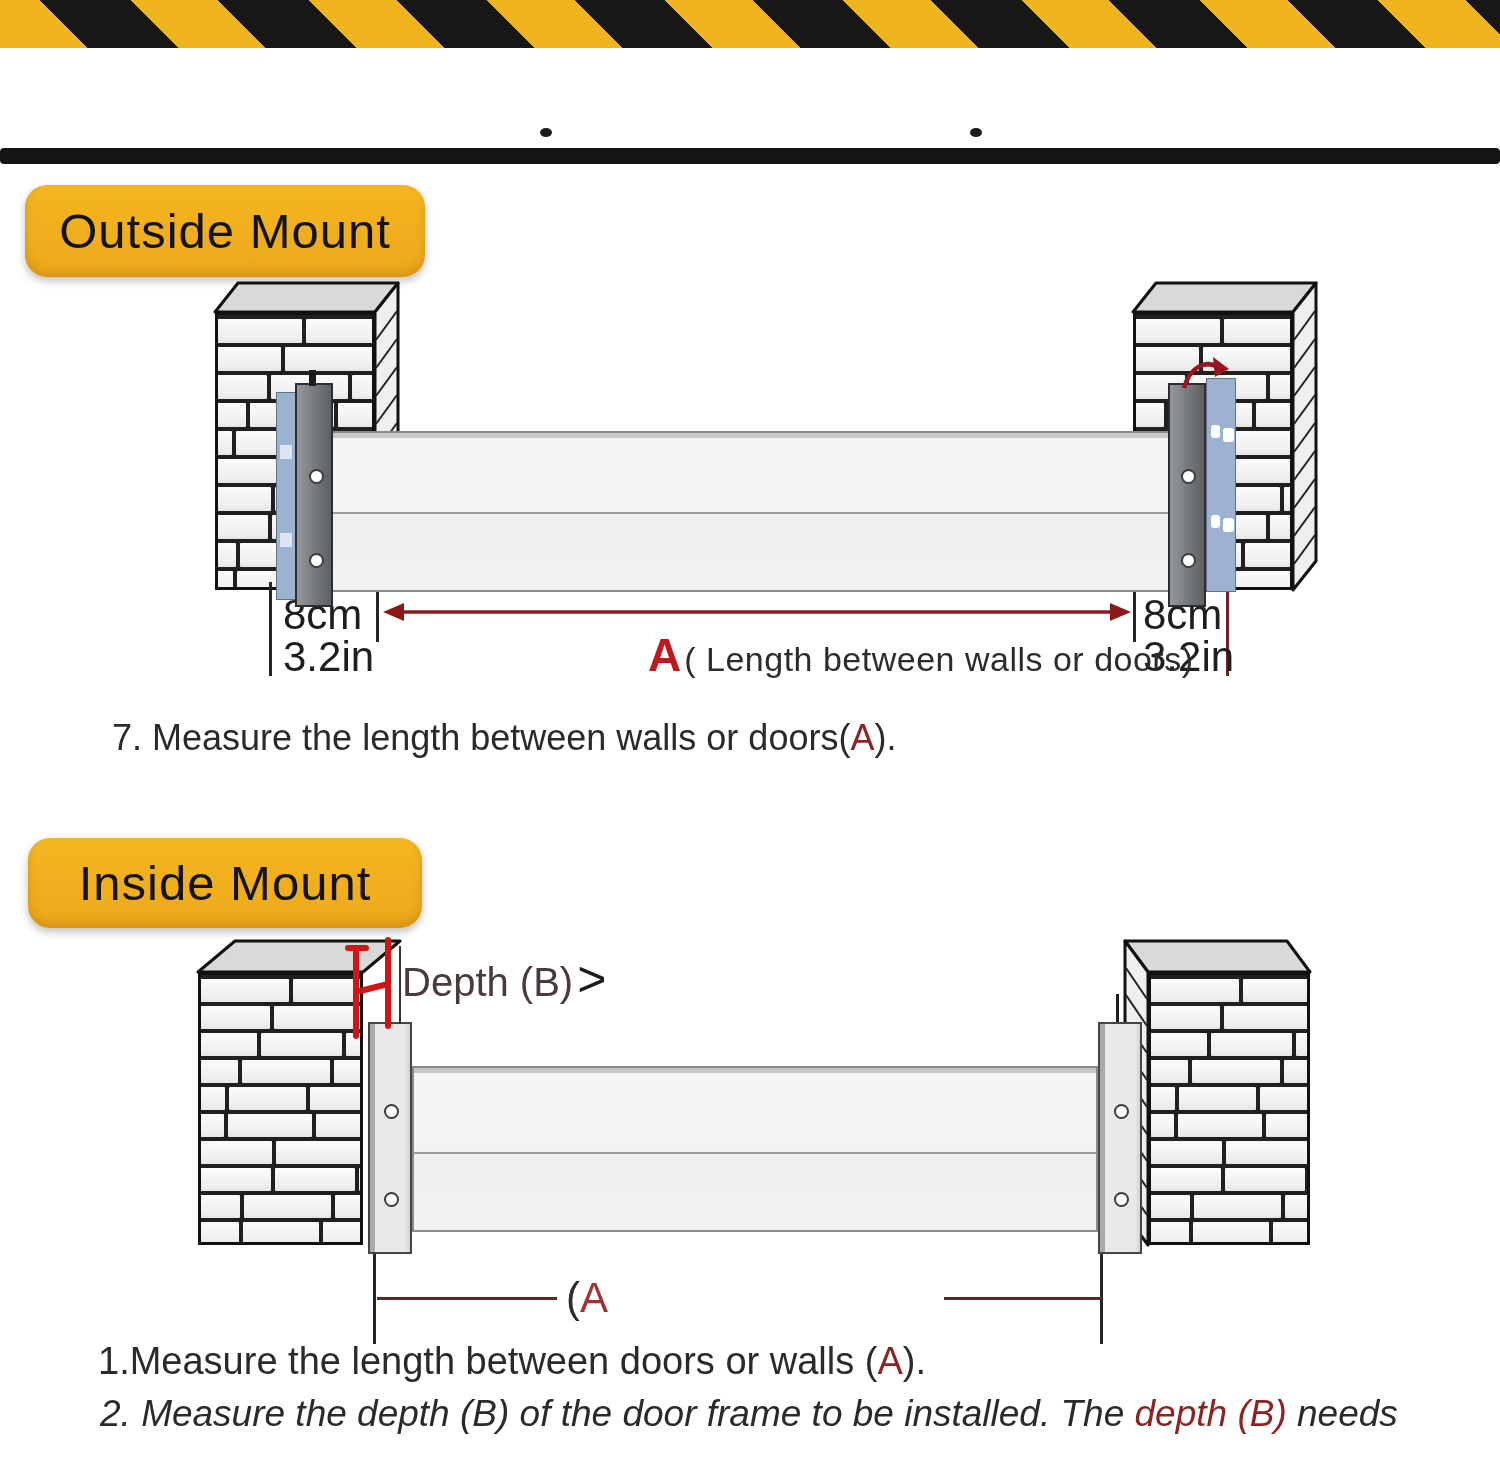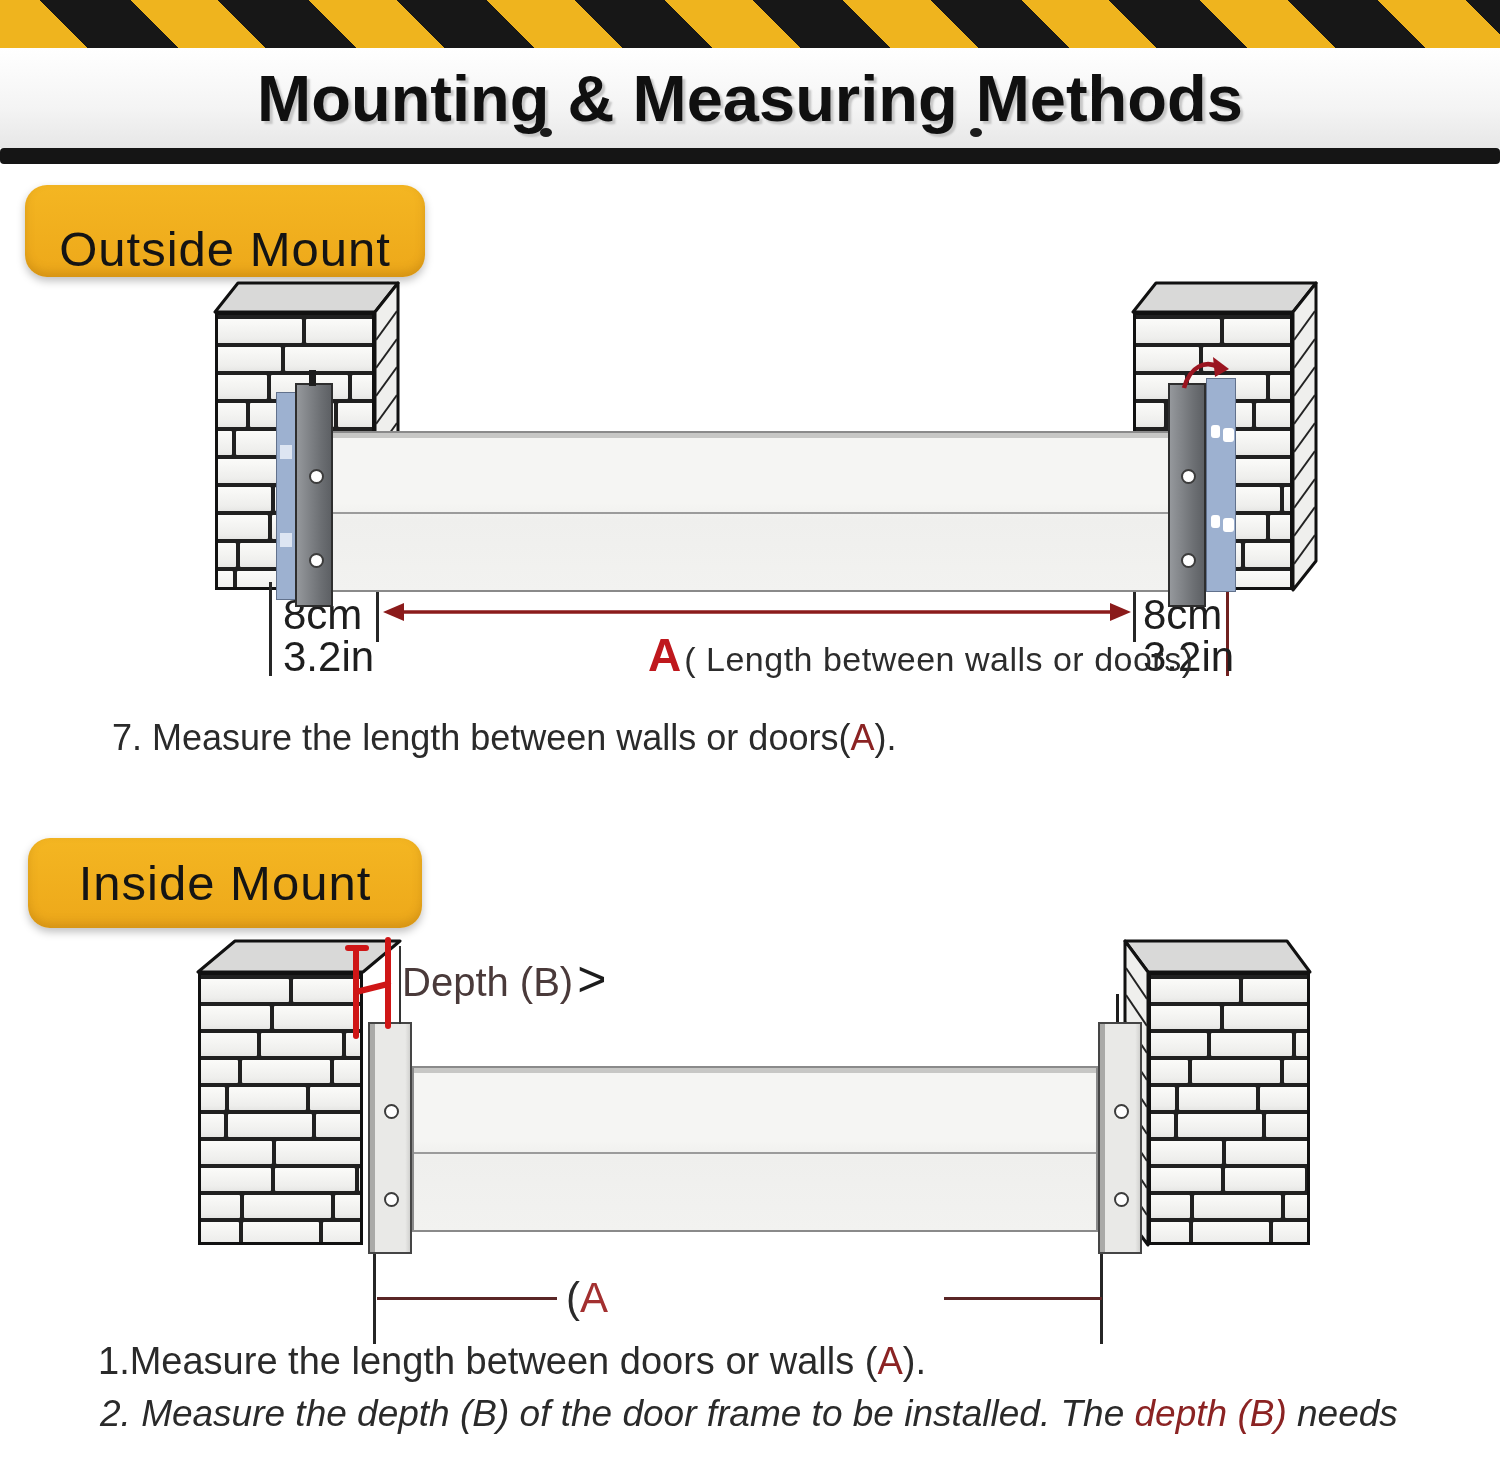--- a/index.html
+++ b/index.html
@@ -70,29 +70,26 @@
   .o-steps{font-size:36px;line-height:52px;}
   .b-step1{font-size:38px;line-height:46px;}
   .b-step2{font-size:37px;line-height:40px;font-style:italic;}
 </style>
 </head>
 <body>
 
 <div class="canvas">
 
   <div class="abs hazard"></div>
-  <div class="abs title-band">
-    <div class="title">Mounting &amp; Measuring Methods</div>
-  </div>
   <span class="abs band-dot" style="left:540px;"></span>
   <span class="abs band-dot" style="left:970px;"></span>
   <div class="abs black-bar"></div>
 
   <div>
-    <div class="abs badge" style="left:25px;top:185px;width:400px;height:92px;align-items:flex-end;">
+    <div class="abs badge" style="left:25px;top:185px;width:400px;height:92px;">
       <span>Outside Mount</span>
     </div>
 
     <svg class="abs" style="left:200px;top:278px;" width="210" height="320" viewBox="0 0 210 320">
       <polygon points="15,34 175,34 198,5 38,5" fill="#d9d9d8" stroke="#111" stroke-width="3" stroke-linejoin="round"></polygon>
       <polygon points="175,34 198,5 198,283 175,312" fill="#efefed" stroke="#111" stroke-width="3" stroke-linejoin="round"></polygon>
       <g stroke="#222" stroke-width="2">
         <line x1="176" y1="62" x2="197" y2="33"></line>
           <line x1="176" y1="90" x2="197" y2="61"></line>
         <line x1="176" y1="118" x2="197" y2="89"></line>

